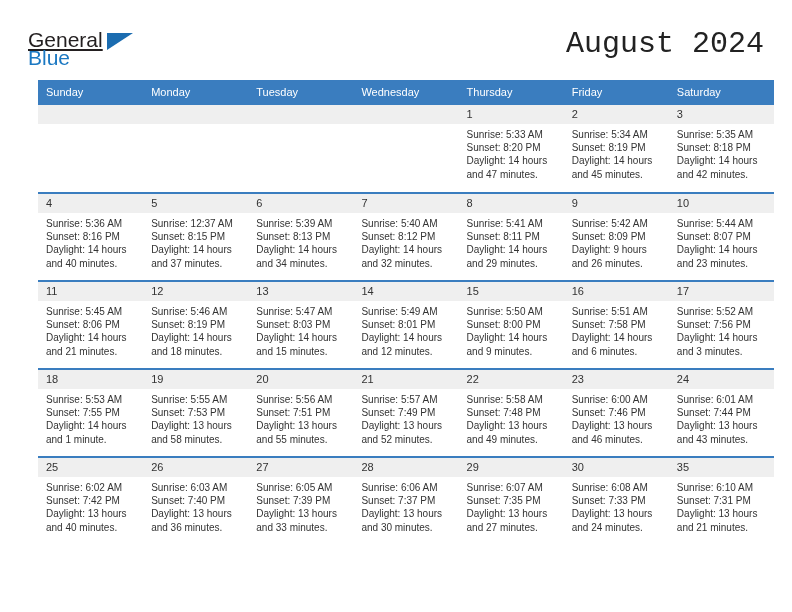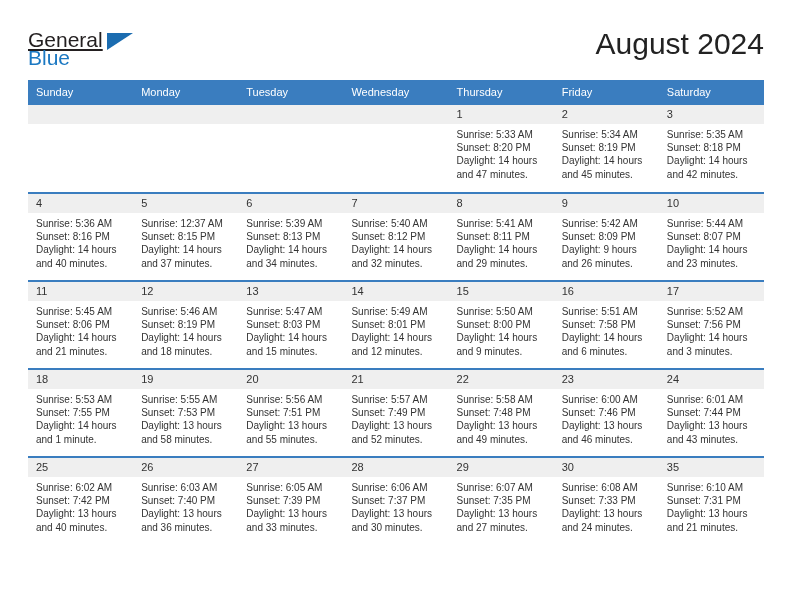--- a/index.html
+++ b/index.html
@@ -56,20 +56,21 @@
     left: 79px;
     top: 6px;
     width: 0;
     height: 0;
     border-left: 26px solid #1b6cb0;
     border-bottom: 17px solid transparent;
   }
   .title-block {
     text-align: center;
     padding-top: 0px;
+    font-family: Liberation Mono, monospace;
   }
   .cal-title {
     font-size: 30px;
     font-weight: normal;
     color: #222222;
     line-height: 34px;
     white-space: nowrap;
   }
   .cal-subtitle {
     font-size: 15px;
@@ -78,20 +79,21 @@
     margin-top: 5px;
     white-space: nowrap;
   }
 
   
   .calendar {
     width: 736px;
     border-collapse: collapse;
     table-layout: fixed;
     margin-top: 8px;
+    margin-left: 10px;
   }
   .calendar th {
     background: #3a7dbf;
     color: #ffffff;
     font-size: 11px;
     font-weight: normal;
     text-align: left;
     padding: 6px 0 6px 8px;
     height: 13px;
     line-height: 13px;

